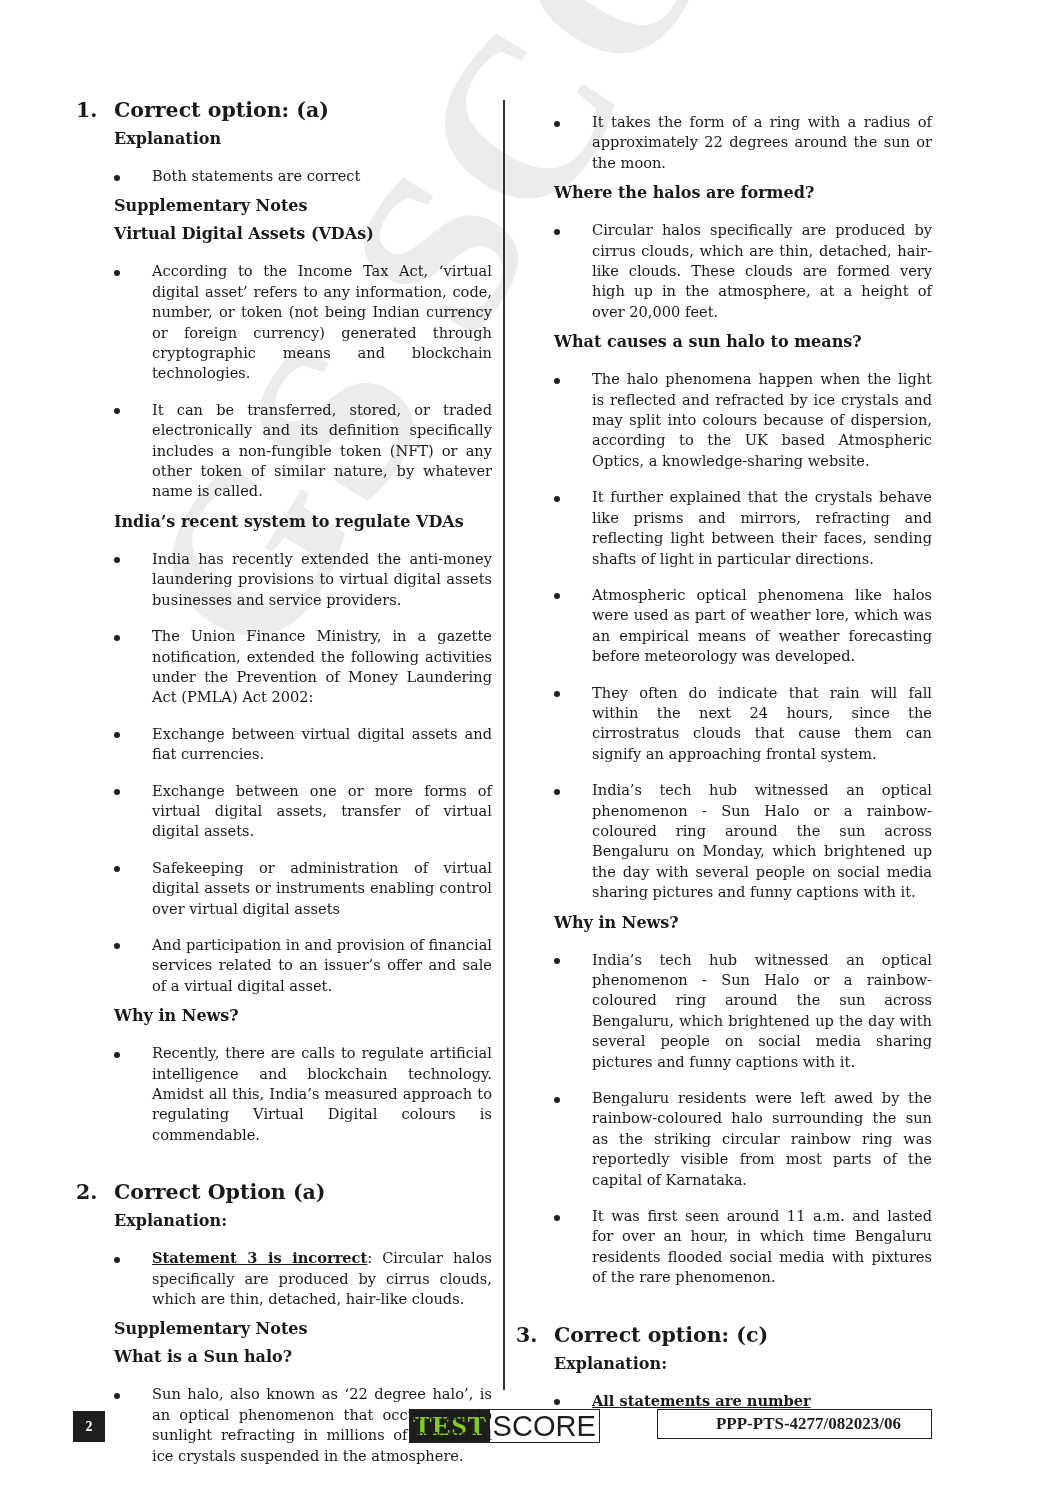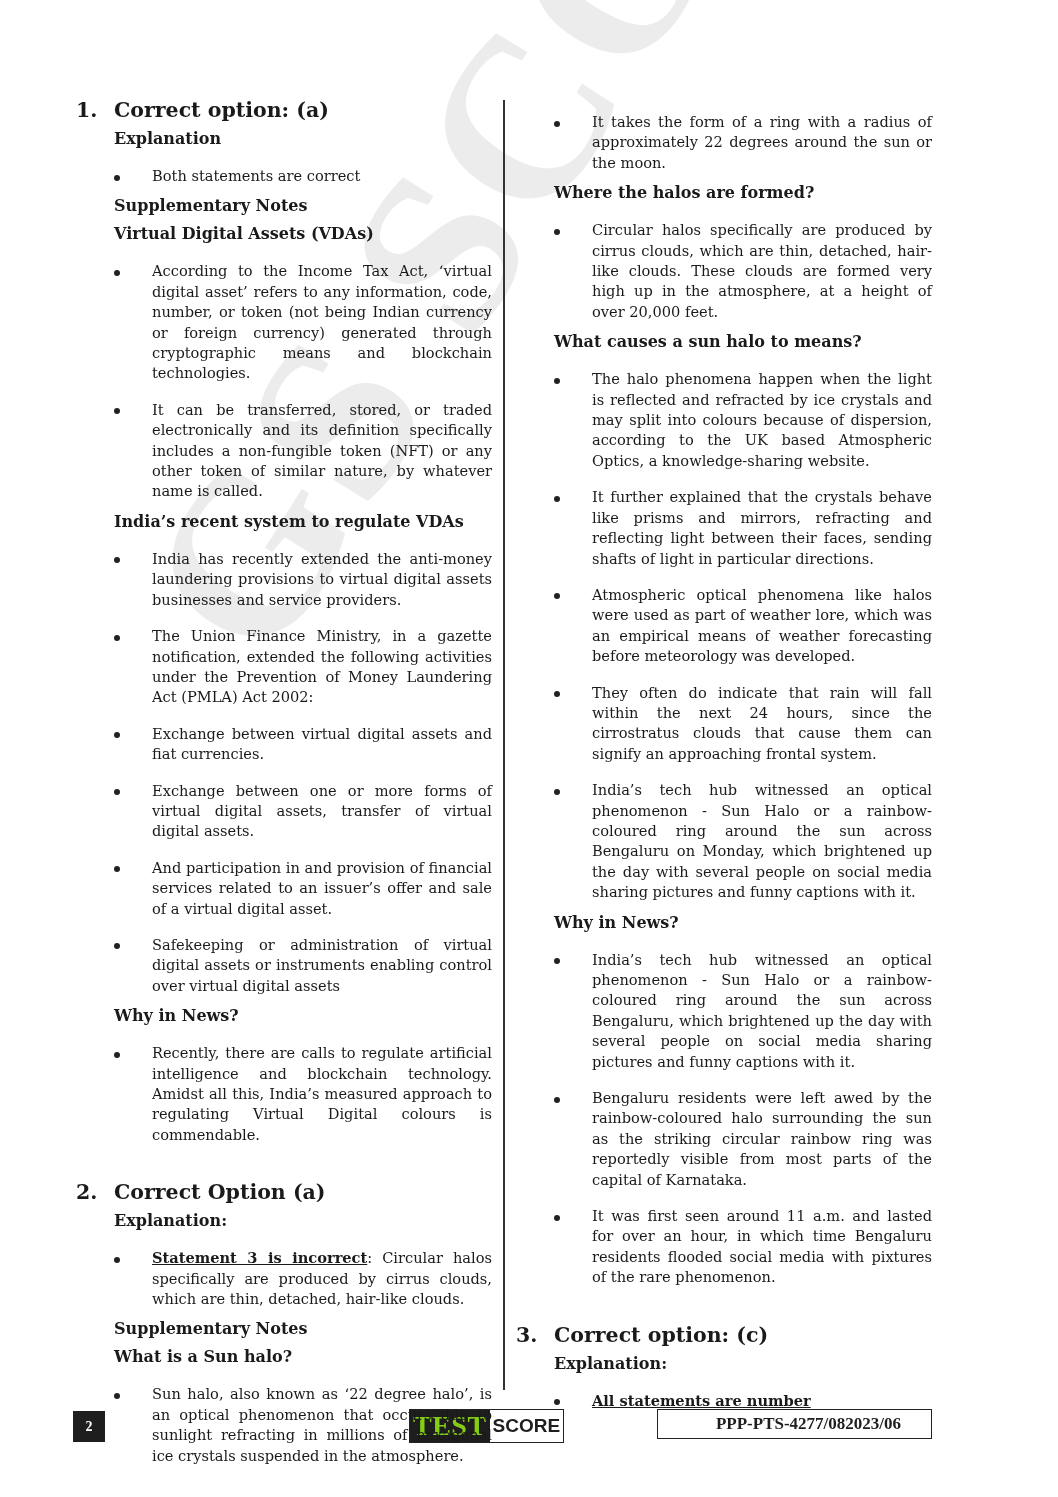--- a/index.html
+++ b/index.html
@@ -109,23 +109,22 @@
       background: #1e1e1e; color: #84cc16;
       font-family: "Liberation Serif", serif;
       font-weight: bold;
       font-size: 28px; line-height: 32px;
       padding: 0 3px;
       letter-spacing: 0.5px;
     }
     .logo-score {
       background: #fff; color: #1e1e1e;
       font-family: "Liberation Sans", sans-serif;
-      font-size: 19px; line-height: 32px;
+      font-size: 29px; line-height: 32px;
       padding: 0 3px;
-      font-weight: bold;
     }
     .footer-code {
       position: absolute;
       left: 657px; top: 1409px;
       width: 275px; height: 30px;
       border: 1.5px solid #222;
       font-family: "Liberation Serif", serif;
       font-weight: bold;
       font-size: 17px;
       display: flex; align-items: center; justify-content: center;
@@ -175,25 +174,25 @@
     <div class="bullet">
       <span class="dot"></span>
       <span class="txt">Exchange between virtual digital assets and fiat currencies.</span>
     </div>
     <div class="bullet">
       <span class="dot"></span>
       <span class="txt">Exchange between one or more forms of virtual digital assets, transfer of virtual digital assets.</span>
     </div>
     <div class="bullet">
       <span class="dot"></span>
+      <span class="txt">Safekeeping or administration of virtual digital assets or instruments enabling control over virtual digital assets</span>
+    </div>
+    <div class="bullet">
+      <span class="dot"></span>
       <span class="txt">And participation in and provision of financial services related to an issuer’s offer and sale of a virtual digital asset.</span>
-    </div>
-    <div class="bullet">
-      <span class="dot"></span>
-      <span class="txt">Safekeeping or administration of virtual digital assets or instruments enabling control over virtual digital assets</span>
     </div>
 
     <div class="sub-head">Why in News?</div>
     <div class="bullet">
       <span class="dot"></span>
       <span class="txt">Recently, there are calls to regulate artificial intelligence and blockchain technology. Amidst all this, India’s measured approach to regulating Virtual Digital colours is commendable.</span>
     </div>
 
     <div class="gap-q"></div>
 

